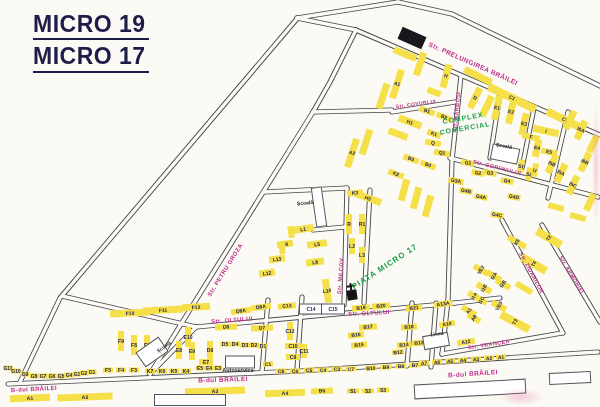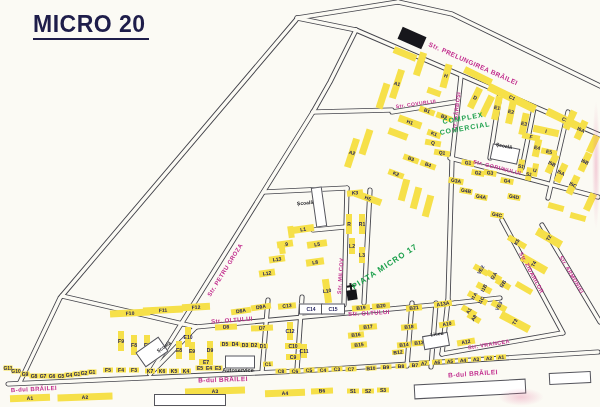--- a/index.html
+++ b/index.html
@@ -89,21 +89,22 @@
       <path d="M500,94 L490,158" class="rd-i"></path>
       <path d="M534,108 L522,168" class="rd-i"></path>
       <path d="M370,190 L364,303" class="rd-i"></path>
       <path d="M268,300 L262,372" class="rd-i"></path>
       <path d="M302,297 L297,370" class="rd-i"></path>
       <path d="M412,303 L407,366" class="rd-i"></path>
       <path d="M436,303 L431,367" class="rd-i"></path>
       <path d="M313,230 L345,227" class="rd-i"></path>
     </svg>
   <div class="titles">
-    <div class="title">MICRO 20</div>
+    <div class="title">MICRO 19</div>
+    <div class="title">MICRO 17</div>
   </div>
   <div class="smudge" style="left:498px;top:388px;width:46px;height:18px;"></div>
   <div class="smudge" style="left:592px;top:100px;width:8px;height:130px;"></div>
 <div class="bld" style="left: 397px; top: 84px; width: 7px; height: 30px; transform: translate(-50%, -50%) rotate(18deg);">
       <span>A1</span>
     </div>
     <div class="bld" style="left: 383px; top: 96px; width: 7px; height: 26px; transform: translate(-50%, -50%) rotate(18deg);"></div>
     <div class="bld" style="left: 410px; top: 122px; width: 24px; height: 7px; transform: translate(-50%, -50%) rotate(20deg);">
       <span>H1</span>
     </div>

